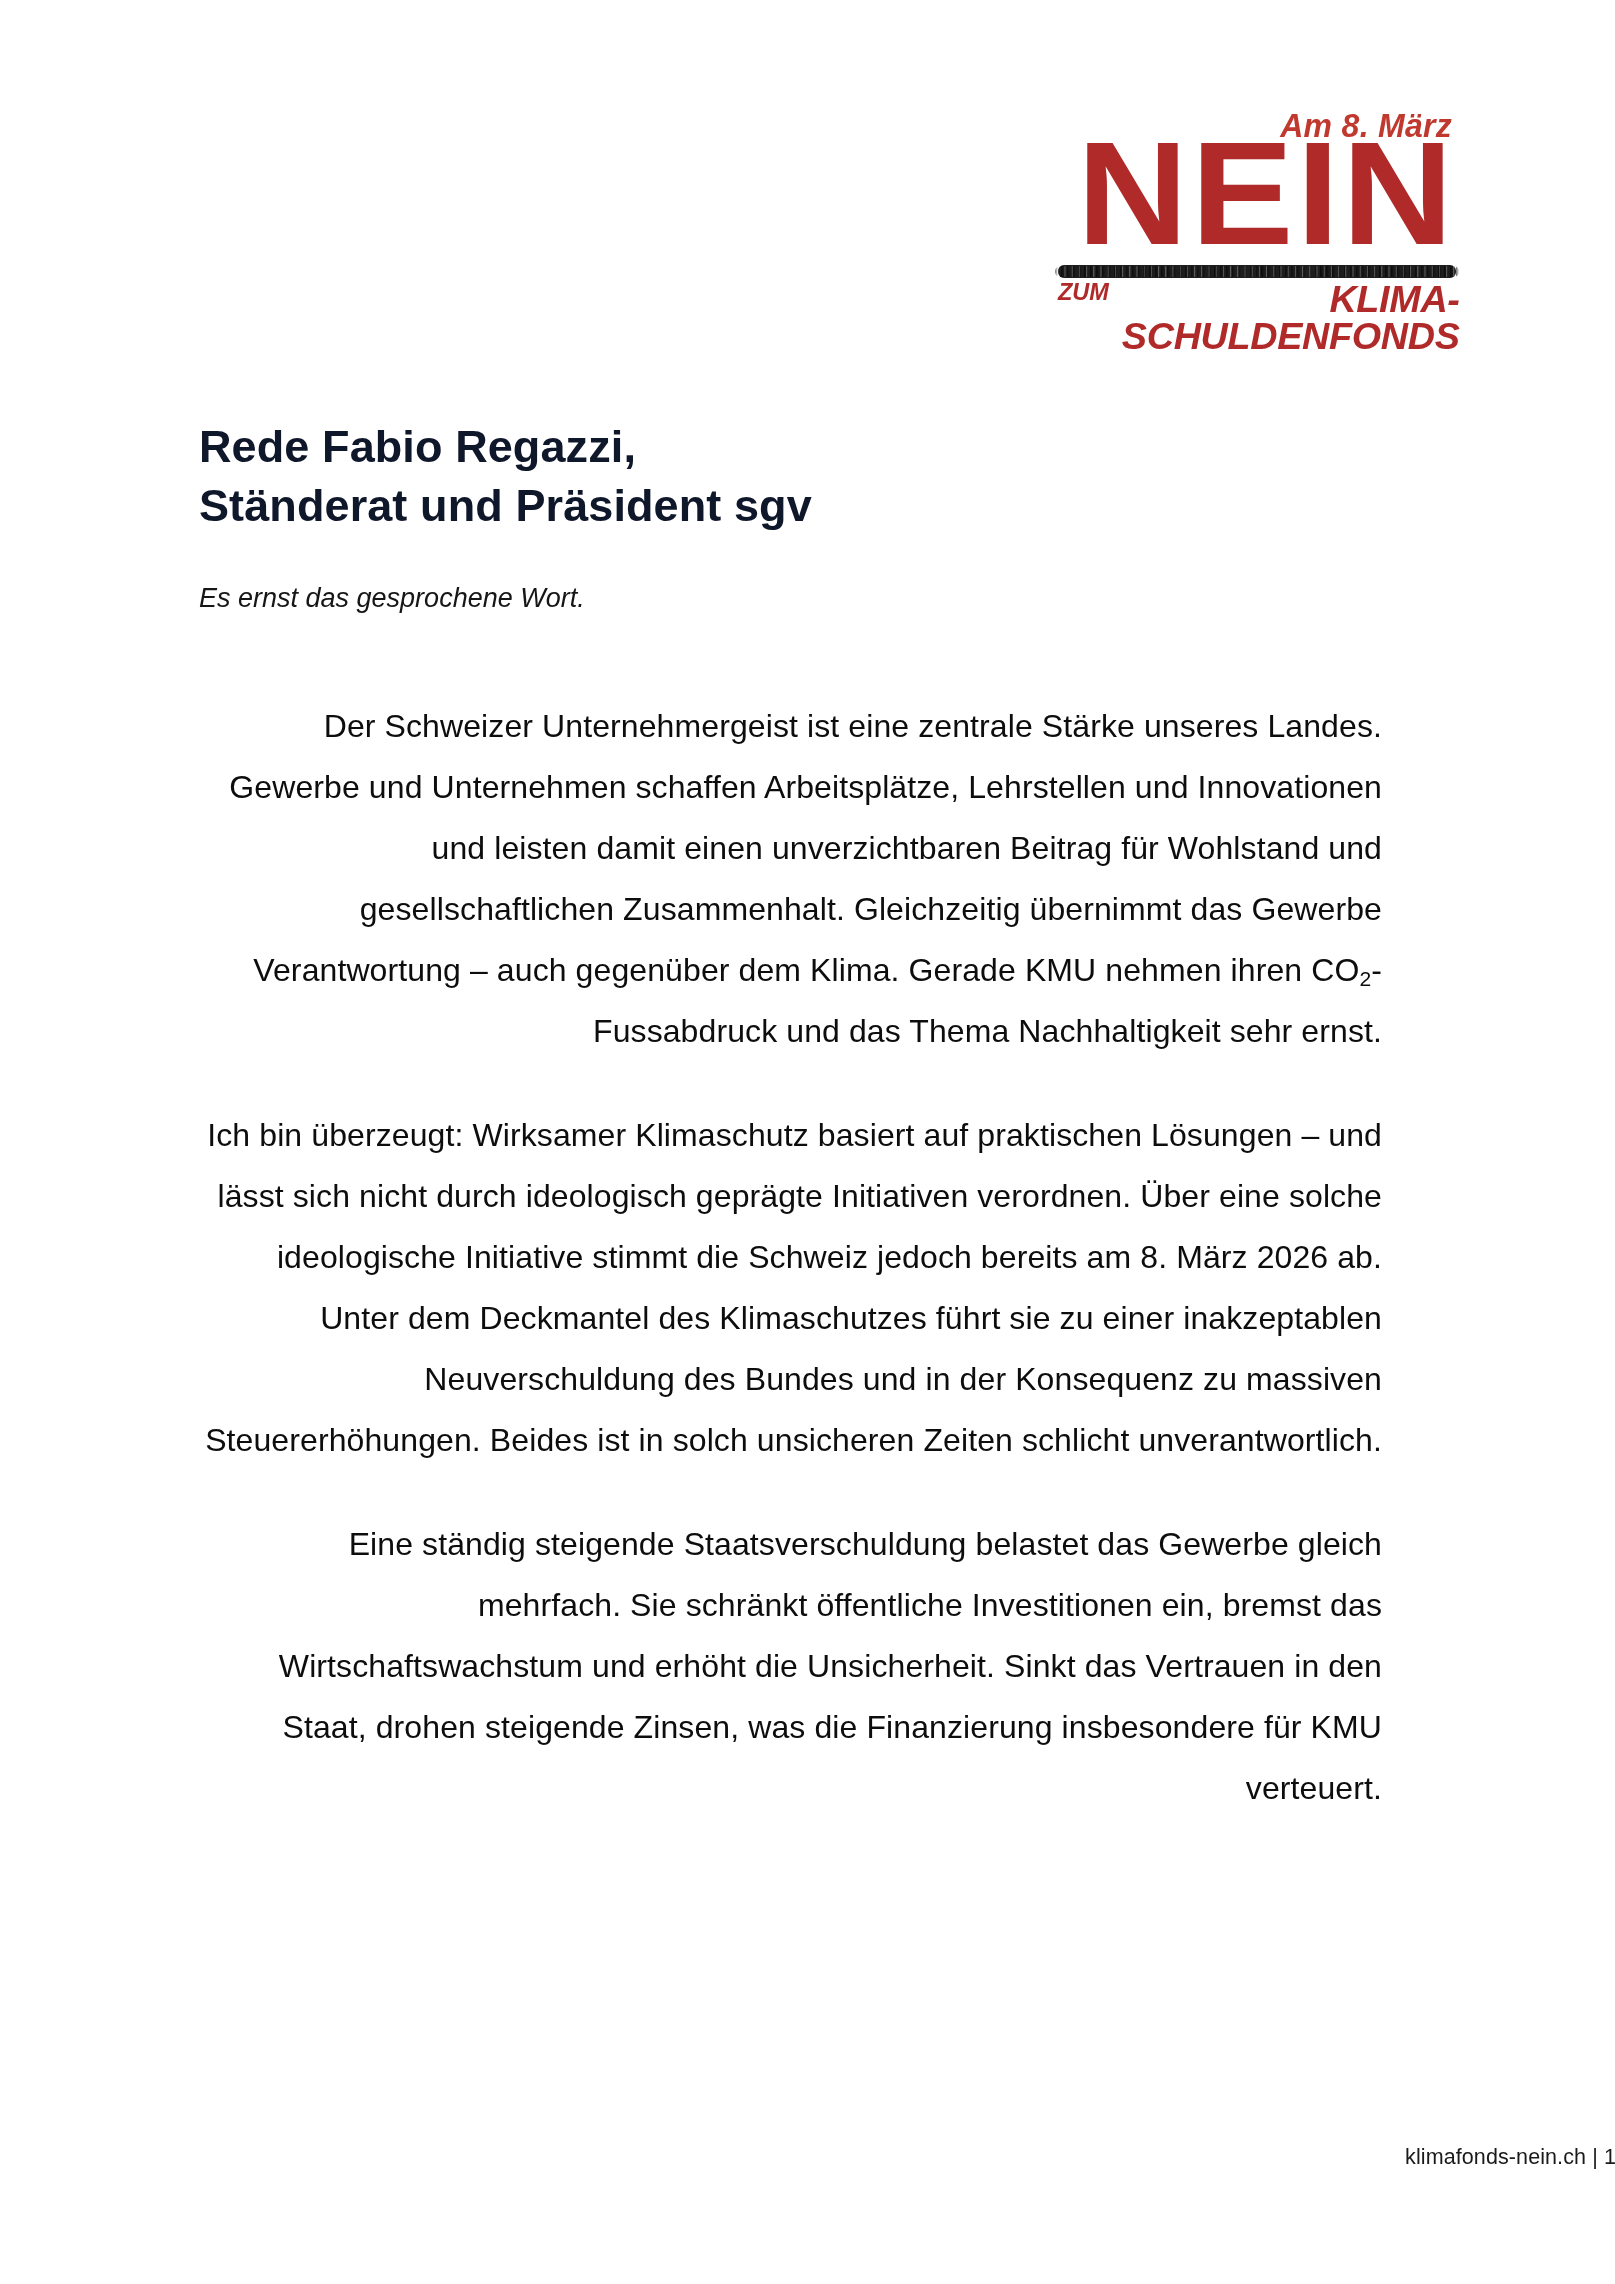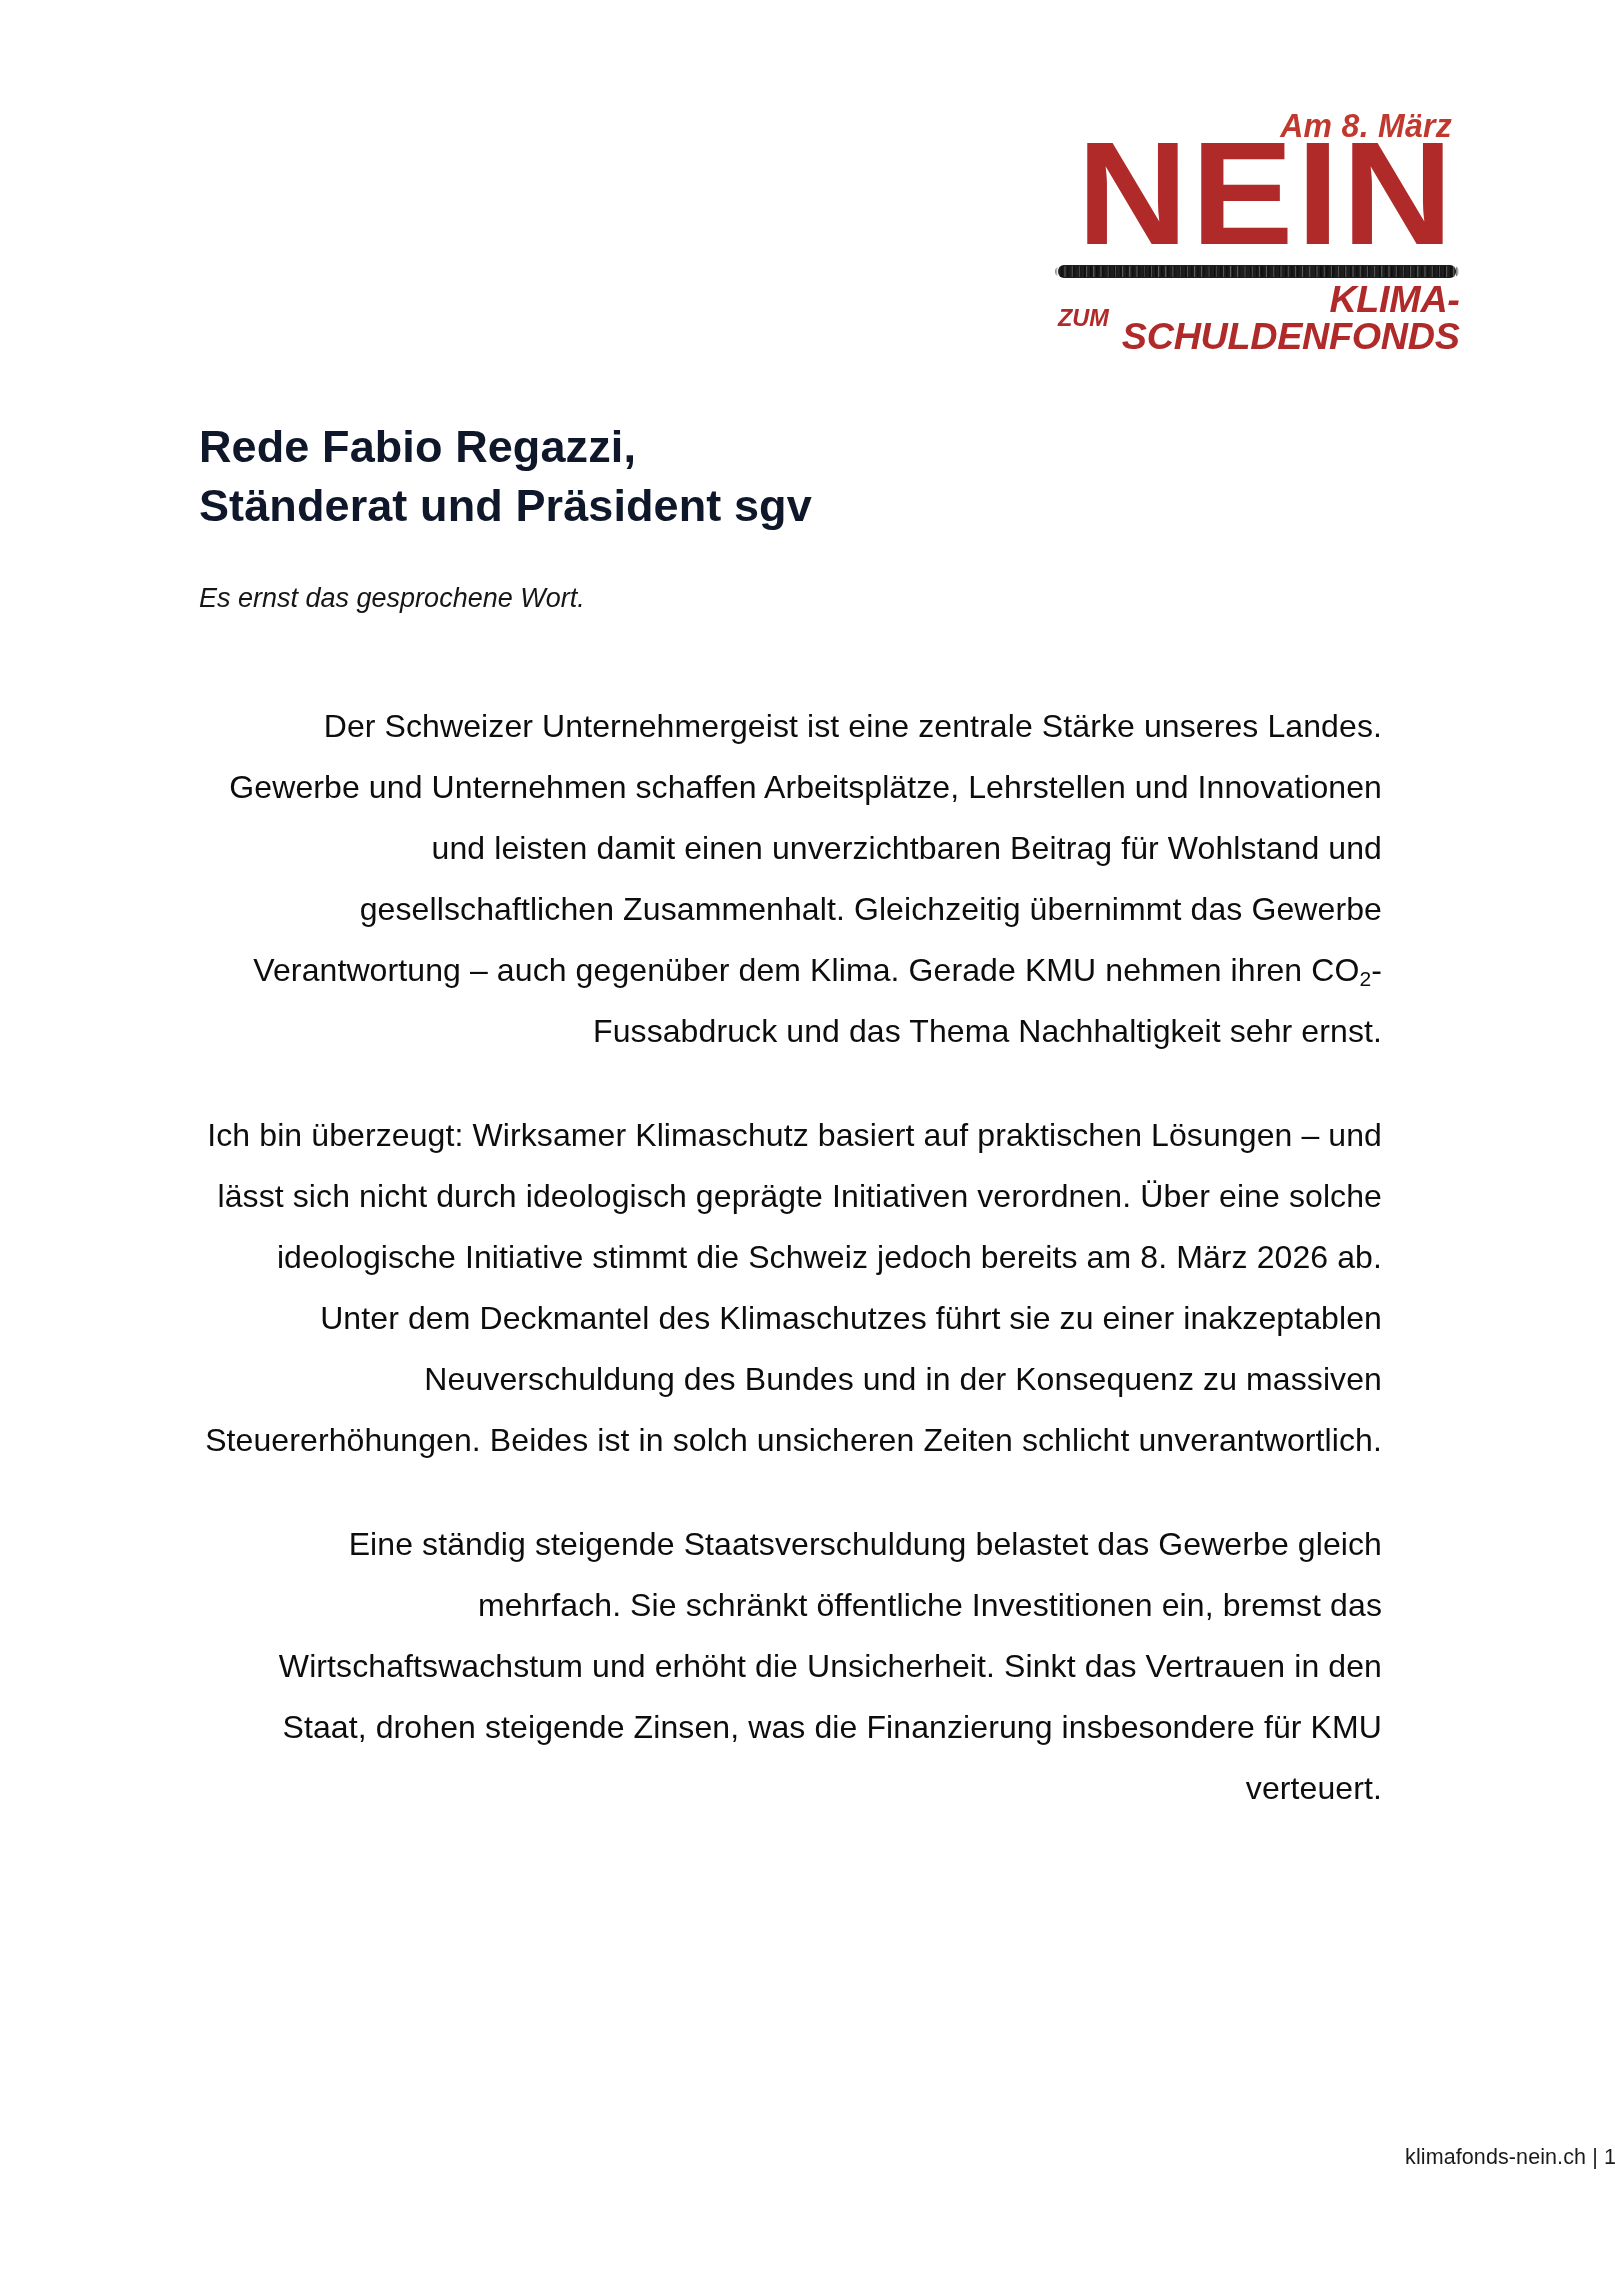--- a/index.html
+++ b/index.html
@@ -74,21 +74,21 @@
         rgba(255,255,255,0.00) 7.2px),
       repeating-linear-gradient(90deg,
         rgba(0,0,0,0.55) 0px,
         rgba(0,0,0,0.00) 3.3px,
         rgba(0,0,0,0.00) 5.9px);
     border-radius: 5.9px;
     pointer-events: none;
   }
   .logo-sub {
     display: flex;
-    align-items: center;
+    align-items: flex-start;
     justify-content: flex-end;
     gap: 3.9px;
     color: #b02a2a;
   }
   .logo-sub-zum {
     font-family: "Liberation Sans Narrow", "Liberation Sans", sans-serif;
     font-weight: 700;
     font-style: italic;
     font-size: 23.5px;
     letter-spacing: 0px;

